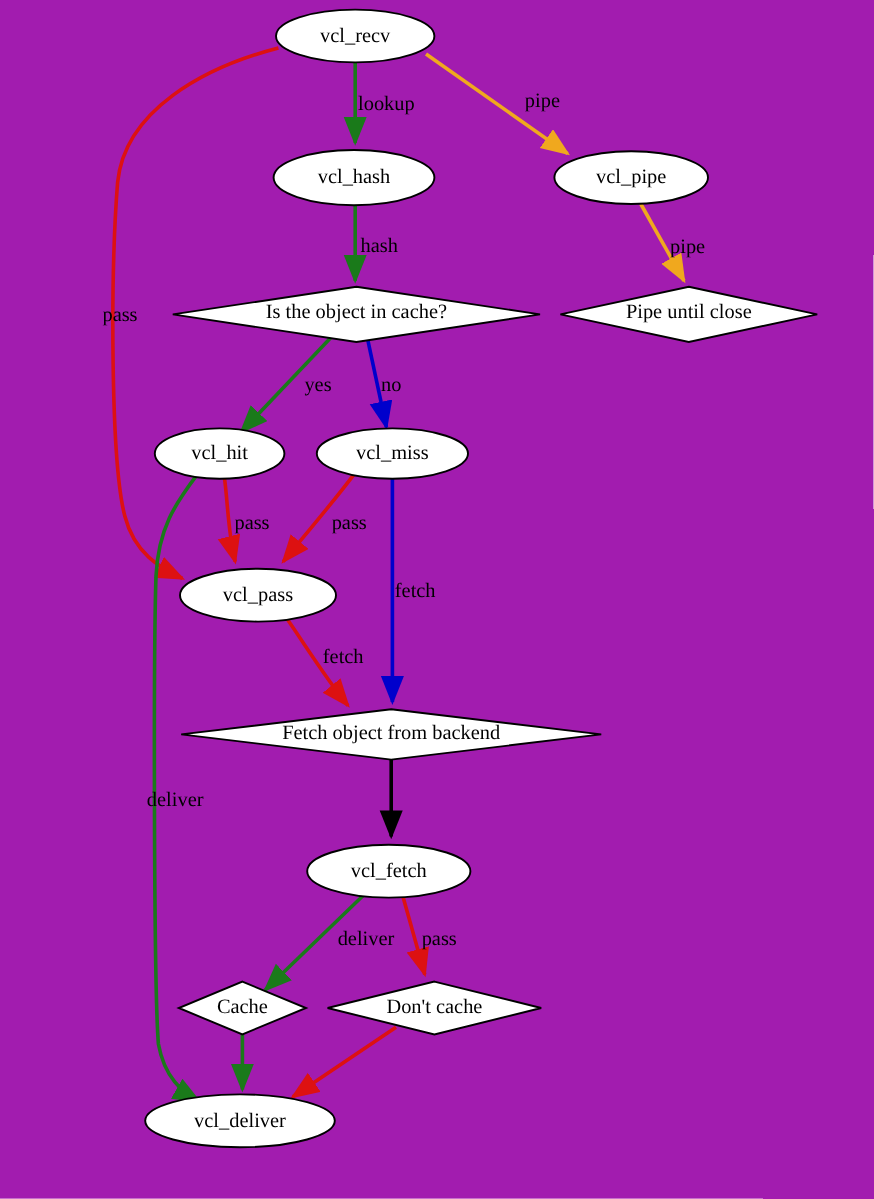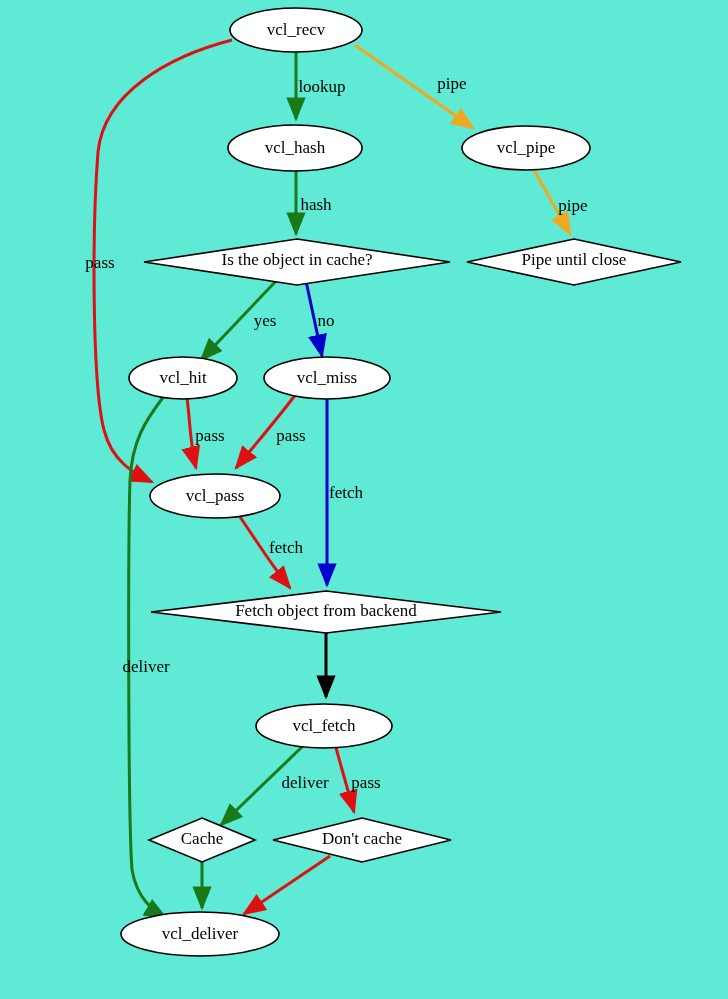--- a/index.html
+++ b/index.html
@@ -4,21 +4,21 @@
 <style>
   html, body {
     margin: 0;
     padding: 0;
     background: #ffffff;
   }
   #diagram-wrap {
     position: relative;
     width: 728px;
     height: 999px;
-    background: #5eead4;
+    background: #a21caf;
     font-family: "Liberation Serif", serif;
   }
   svg#flow {
     display: block;
     width: 728px;
     height: 999px;
   }
   .node-shape {
     fill: #ffffff;
     stroke: #000000;

